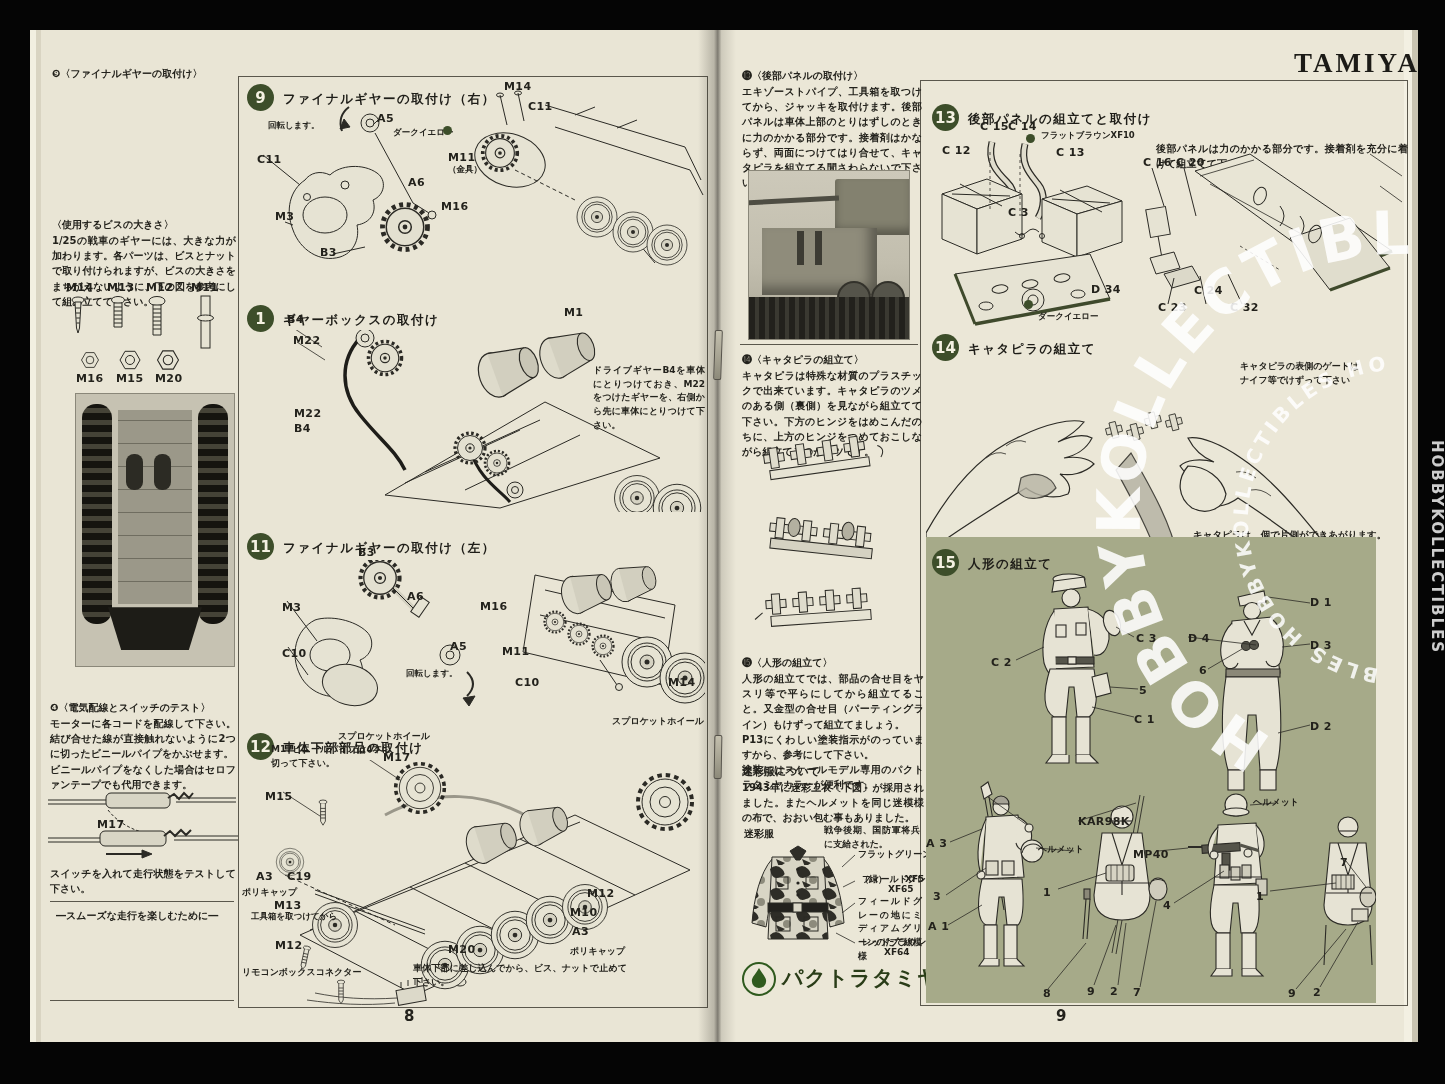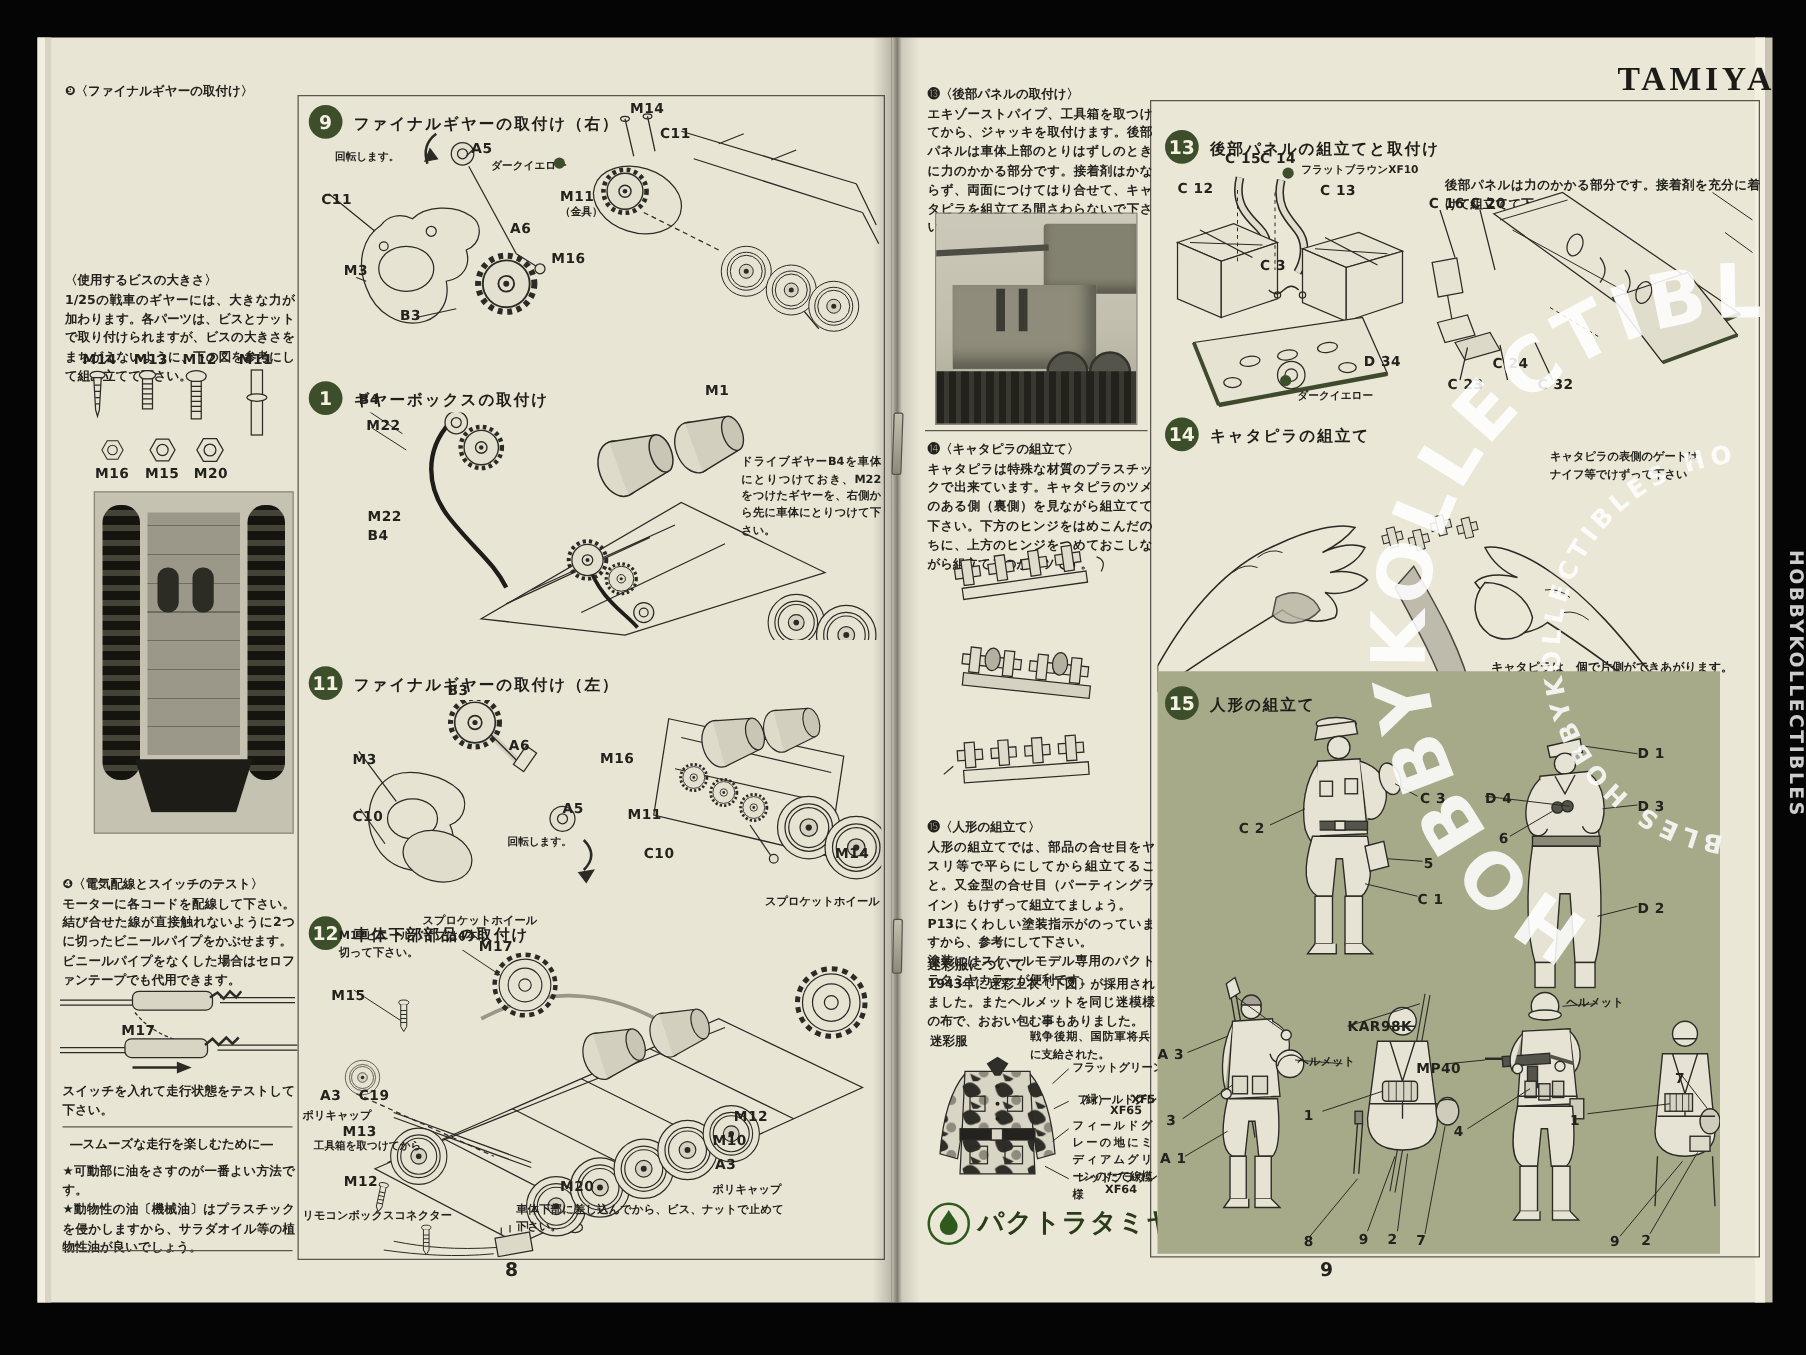--- a/index.html
+++ b/index.html
@@ -170,22 +170,20 @@
       <path d="M116,48 l6,-5 5,5 6,-6 5,5 5,-5" stroke-width="2"></path>
       <path d="M58,66 h36" stroke-width="2"></path>
         <path d="M94,62 l10,4 -10,4 z" fill="#2b2a25"></path>
     </g>
   </svg>
   <span class="lbl" style="left:97px;top:818px">M17</span>
 
   <div class="jp" style="left:50px;top:866px;width:186px">スイッチを入れて走行状態をテストして下さい。</div>
   <div class="rule" style="left:50px;top:901px;width:184px"></div>
   <div class="jp" style="left:56px;top:908px;width:180px">―スムーズな走行を楽しむために―</div>
-  <div class="jp" style="left:50px;top:930px;width:186px">★可動部に油をさすのが一番よい方法です。
-★動物性の油〔機械油〕はプラスチックを侵かしますから、サラダオイル等の植物性油が良いでしょう。</div>
   <div class="rule" style="left:50px;top:1000px;width:184px"></div>
 
   <div class="snum" style="left:247px;top:84px">9</div>
   <div class="stitle" style="left:283px;top:91px">ファイナルギヤーの取付け（右）</div>
   <svg class="art" style="left:245px;top:85px" width="460" height="190" viewBox="0 0 460 190">
     <g stroke="#2b2a25" fill="none" stroke-width="1">
       <circle cx="125" cy="38" r="9" fill="#e3e0d0"></circle>
         <circle cx="125" cy="38" r="4"></circle>
       <path d="M104,22 q-12,9 -7,24" stroke-width="2"></path>
         <path d="M95,44 l4,-10 6,8 z" fill="#2b2a25"></path>

